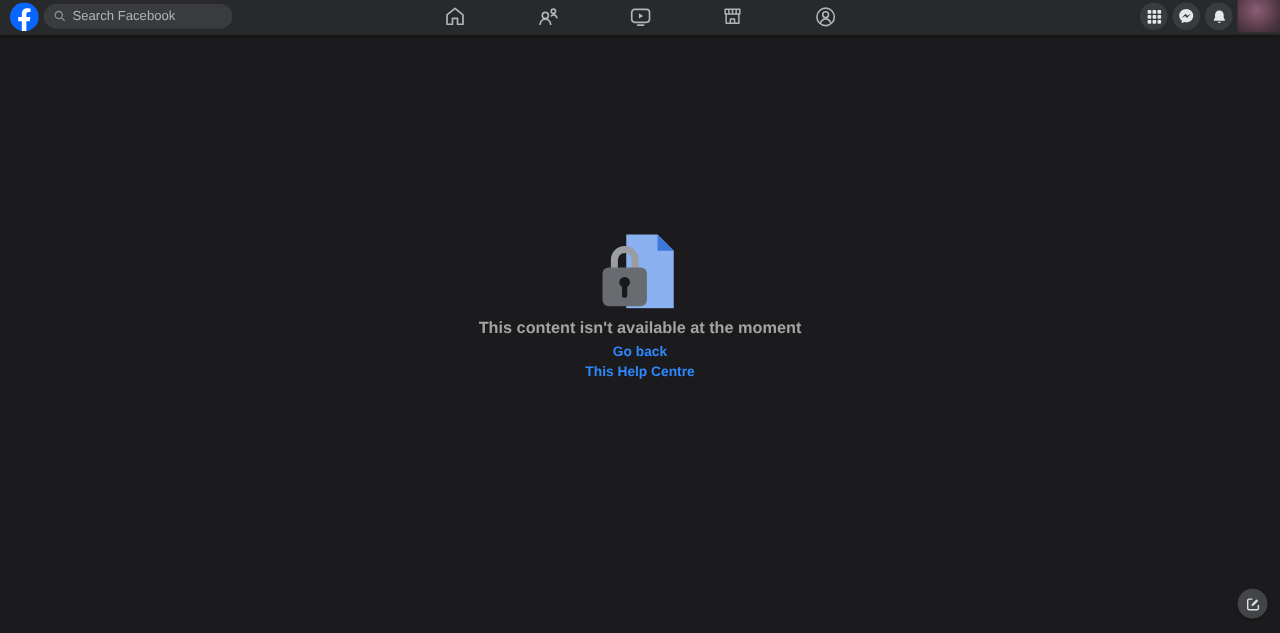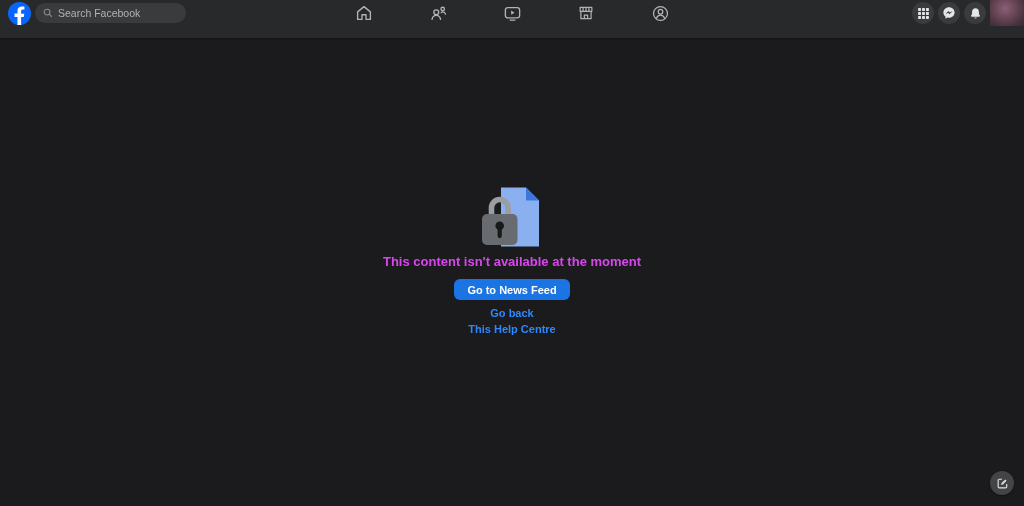--- a/index.html
+++ b/index.html
@@ -5,21 +5,21 @@
   * { margin:0; padding:0; box-sizing:border-box; }
   html,body { width:1024px; height:506px; overflow:hidden; }
   body {
     background:#1b1b1d;
     font-family:"Liberation Sans", sans-serif;
     position:relative;
     -webkit-font-smoothing:antialiased;
   }
   
   .navbar {
-    position:absolute; top:0; left:0; right:0; height:38px;
+    position:absolute; top:0; left:0; right:0; height:28px;
     background:#28292b;
     box-shadow:0 1px 2px rgba(0,0,0,.4);
     z-index:10;
   }
   .nav-left { position:absolute; left:8px; top:0; height:26px; display:flex; align-items:center; }
   .fb-logo { width:23px; height:23px; display:block; cursor:pointer; }
   .search-pill {
     margin-left:4px; width:151px; height:20px; border-radius:10px;
     background:#3a3b3c; display:flex; align-items:center; padding:0 8px; cursor:text;
   }
@@ -46,21 +46,21 @@
     width:34px; height:26px; cursor:pointer;
     background:radial-gradient(ellipse at 45% 32%, #8a5f77 0%, #6b4757 38%, #4a3440 72%, #382a32 100%);
   }
   
   .main-wrap {
     position:absolute; top:187px; left:0; right:0;
     display:flex; flex-direction:column; align-items:center; text-align:center;
   }
   .err-icon { display:block; }
   .err-title {
-    margin-top:7px; font-size:13px; line-height:15px; font-weight:bold; color:#d946ef;
+    margin-top:7px; font-size:13px; line-height:15px; font-weight:bold; color:#a3a3a3;
   }
   .err-desc {
     margin-top:2px; max-width:352px; font-size:11px; line-height:13.5px; color:#b0b3b8;
   }
   .primary-btn {
     margin-top:10px; height:21px; padding:0 13px; border:none; border-radius:6px;
     background:#1b74e4; color:#ffffff; font-size:11px; font-weight:bold;
     font-family:"Liberation Sans", sans-serif; cursor:pointer;
     display:flex; align-items:center; justify-content:center;
   }
@@ -176,21 +176,20 @@
     <path d="M47 0.5 L60 13.5 H47 Z" fill="#3c78dc"></path>
     <path d="M12.5 30 v-9.2 a 8.3 8.3 0 0 1 16.6 0 V30" fill="none" stroke="#9a9da1" stroke-width="5.6"></path>
     <rect x="3" y="27" width="35.5" height="31" rx="5" fill="#686b6f"></rect>
     <circle cx="20.7" cy="38.8" r="4.3" fill="#17191b"></circle>
     <rect x="18.6" y="40" width="4.2" height="11.2" rx="2.1" fill="#17191b"></rect>
   </svg>
 
   <h1 class="err-title">This content isn't available at the moment</h1>
 
 
-  <button class="primary-btn">Go to News Feed</button>
 
   <a class="err-link link-goback">Go back</a>
   <a class="err-link link-help">This Help Centre</a>
 </main>
 
 <div class="compose-btn">
   <svg viewBox="0 0 24 24" width="13" height="13" fill="none" stroke="#dfe1e5" stroke-width="2.1" stroke-linejoin="round">
     <path d="M11 4.2H6.2A2.2 2.2 0 0 0 4 6.4v11.4A2.2 2.2 0 0 0 6.2 20h11.4a2.2 2.2 0 0 0 2.2-2.2V13"></path>
     <path d="M9.4 14.6l.9-3.3 6.8-6.8 2.4 2.4-6.8 6.8-3.3.9z" fill="#dfe1e5" stroke="none"></path>
   </svg>

